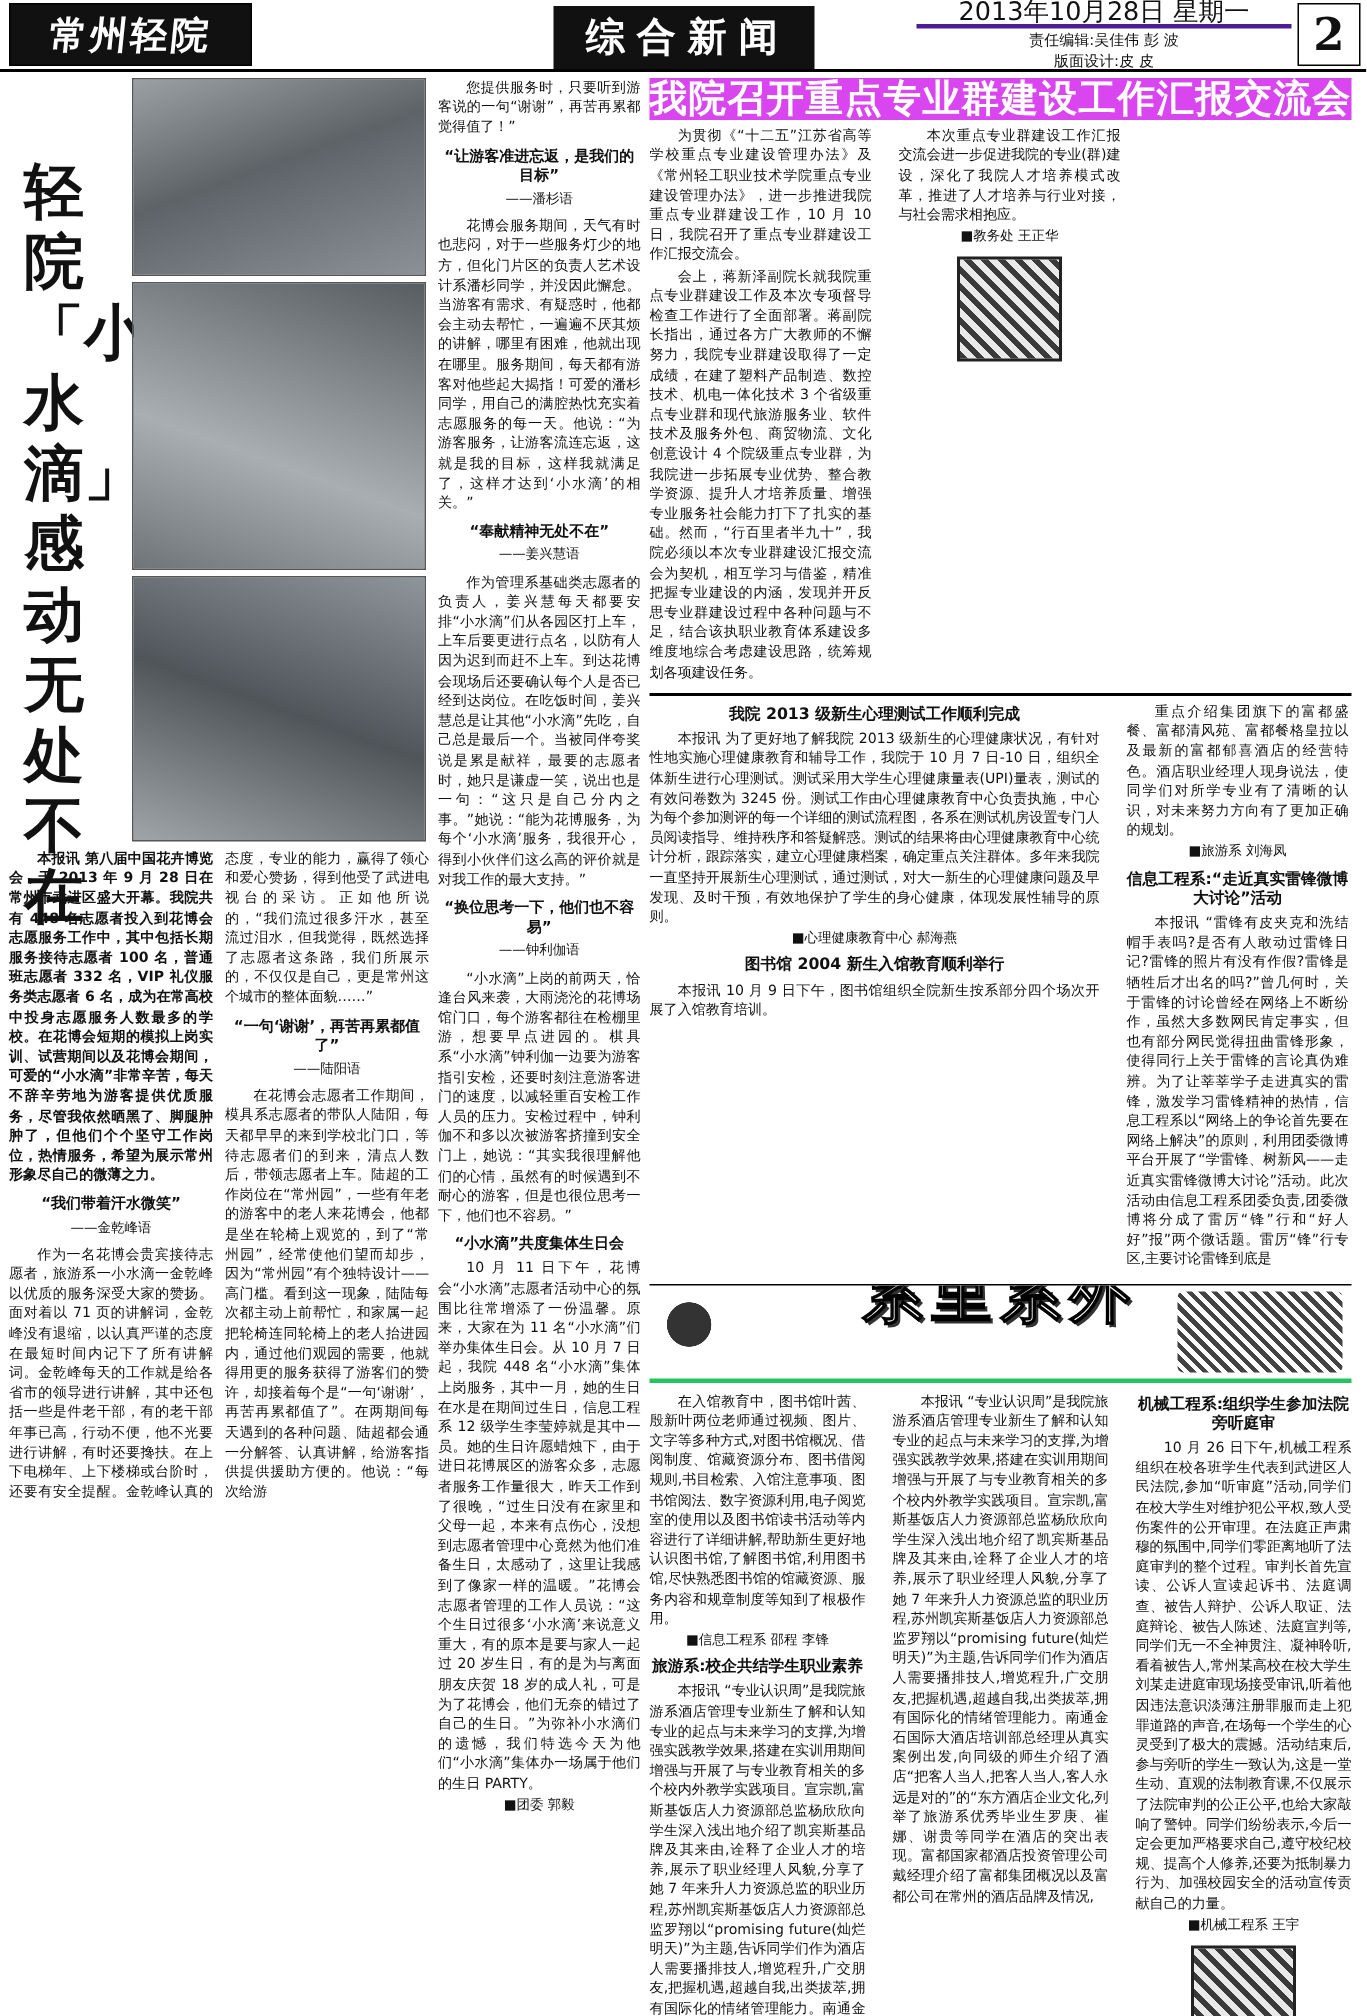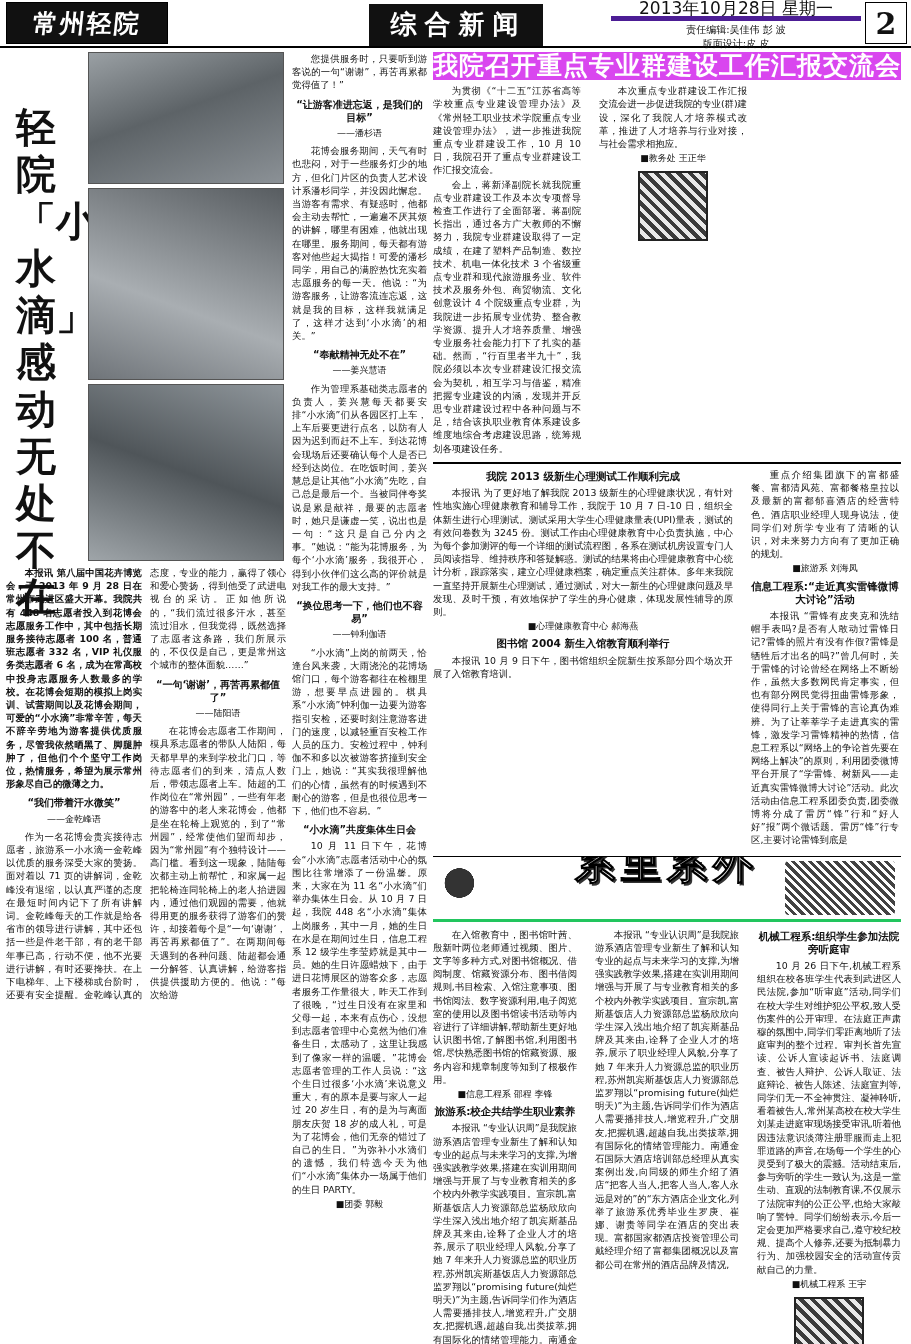--- a/index.html
+++ b/index.html
@@ -11,21 +11,21 @@
   .logo{position:absolute;left:6px;top:2px;width:160px;height:40px;background:#111;color:#fff;
         display:flex;align-items:center;justify-content:center;font-family:"DejaVu Serif","Liberation Serif",serif;
         font-weight:bold;font-size:25px;letter-spacing:2px;
         border:1px solid #000;}
   .logo span{transform:skewX(-6deg);}
   .mast-center{position:absolute;left:0;right:0;top:4px;text-align:center;}
   .mast-center .title{display:inline-block;background:#111;color:#fff;font-family:Liberation Mono, monospace;
         font-size:26px;font-weight:bold;letter-spacing:8px;padding:3px 16px 4px 22px;}
   .mast-right{position:absolute;right:4px;top:1px;width:250px;text-align:center;font-size:10px;line-height:14px;}
   .mast-right .date{font-size:17px;margin-bottom:1px;}
-  .mast-right .editors{border-top:5px solid #4c1d95;padding-top:2px;font-size:10px;}
+  .mast-right .editors{border-top:3px solid #4c1d95;padding-top:2px;font-size:10px;}
   .pagenum{position:absolute;right:4px;top:2px;width:40px;height:40px;border:1px solid #000;
         font-family:"DejaVu Serif","Liberation Serif",serif;font-size:30px;font-weight:bold;
         display:flex;align-items:center;justify-content:center;}
   .mast-right.shifted{right:50px;}
 
   
   .content{position:relative;padding:4px 6px 0 6px;}
   .cols{display:flex;gap:6px;}
   .col{font-size:9.4px;line-height:13.2px;text-align:justify;}
   .c1{width:280px;}

